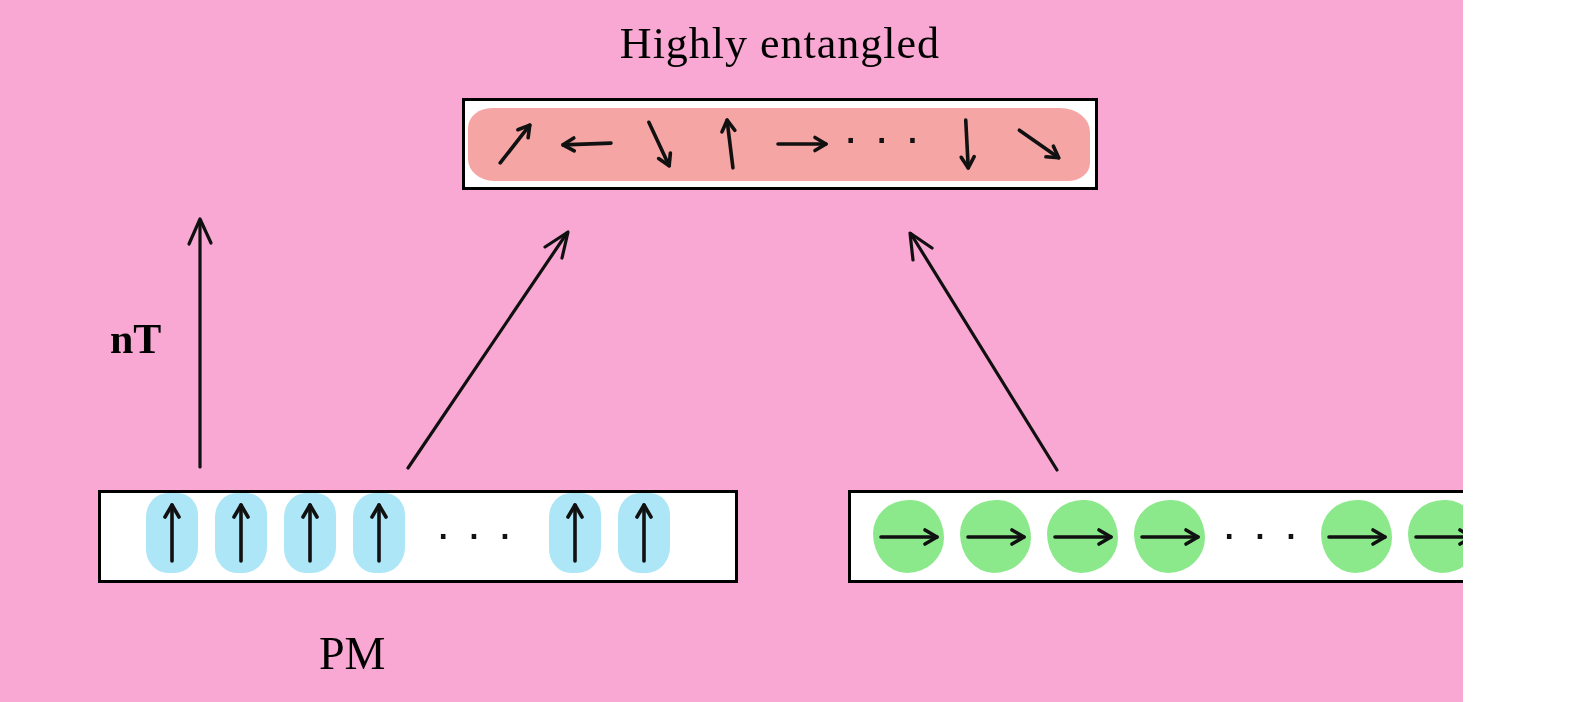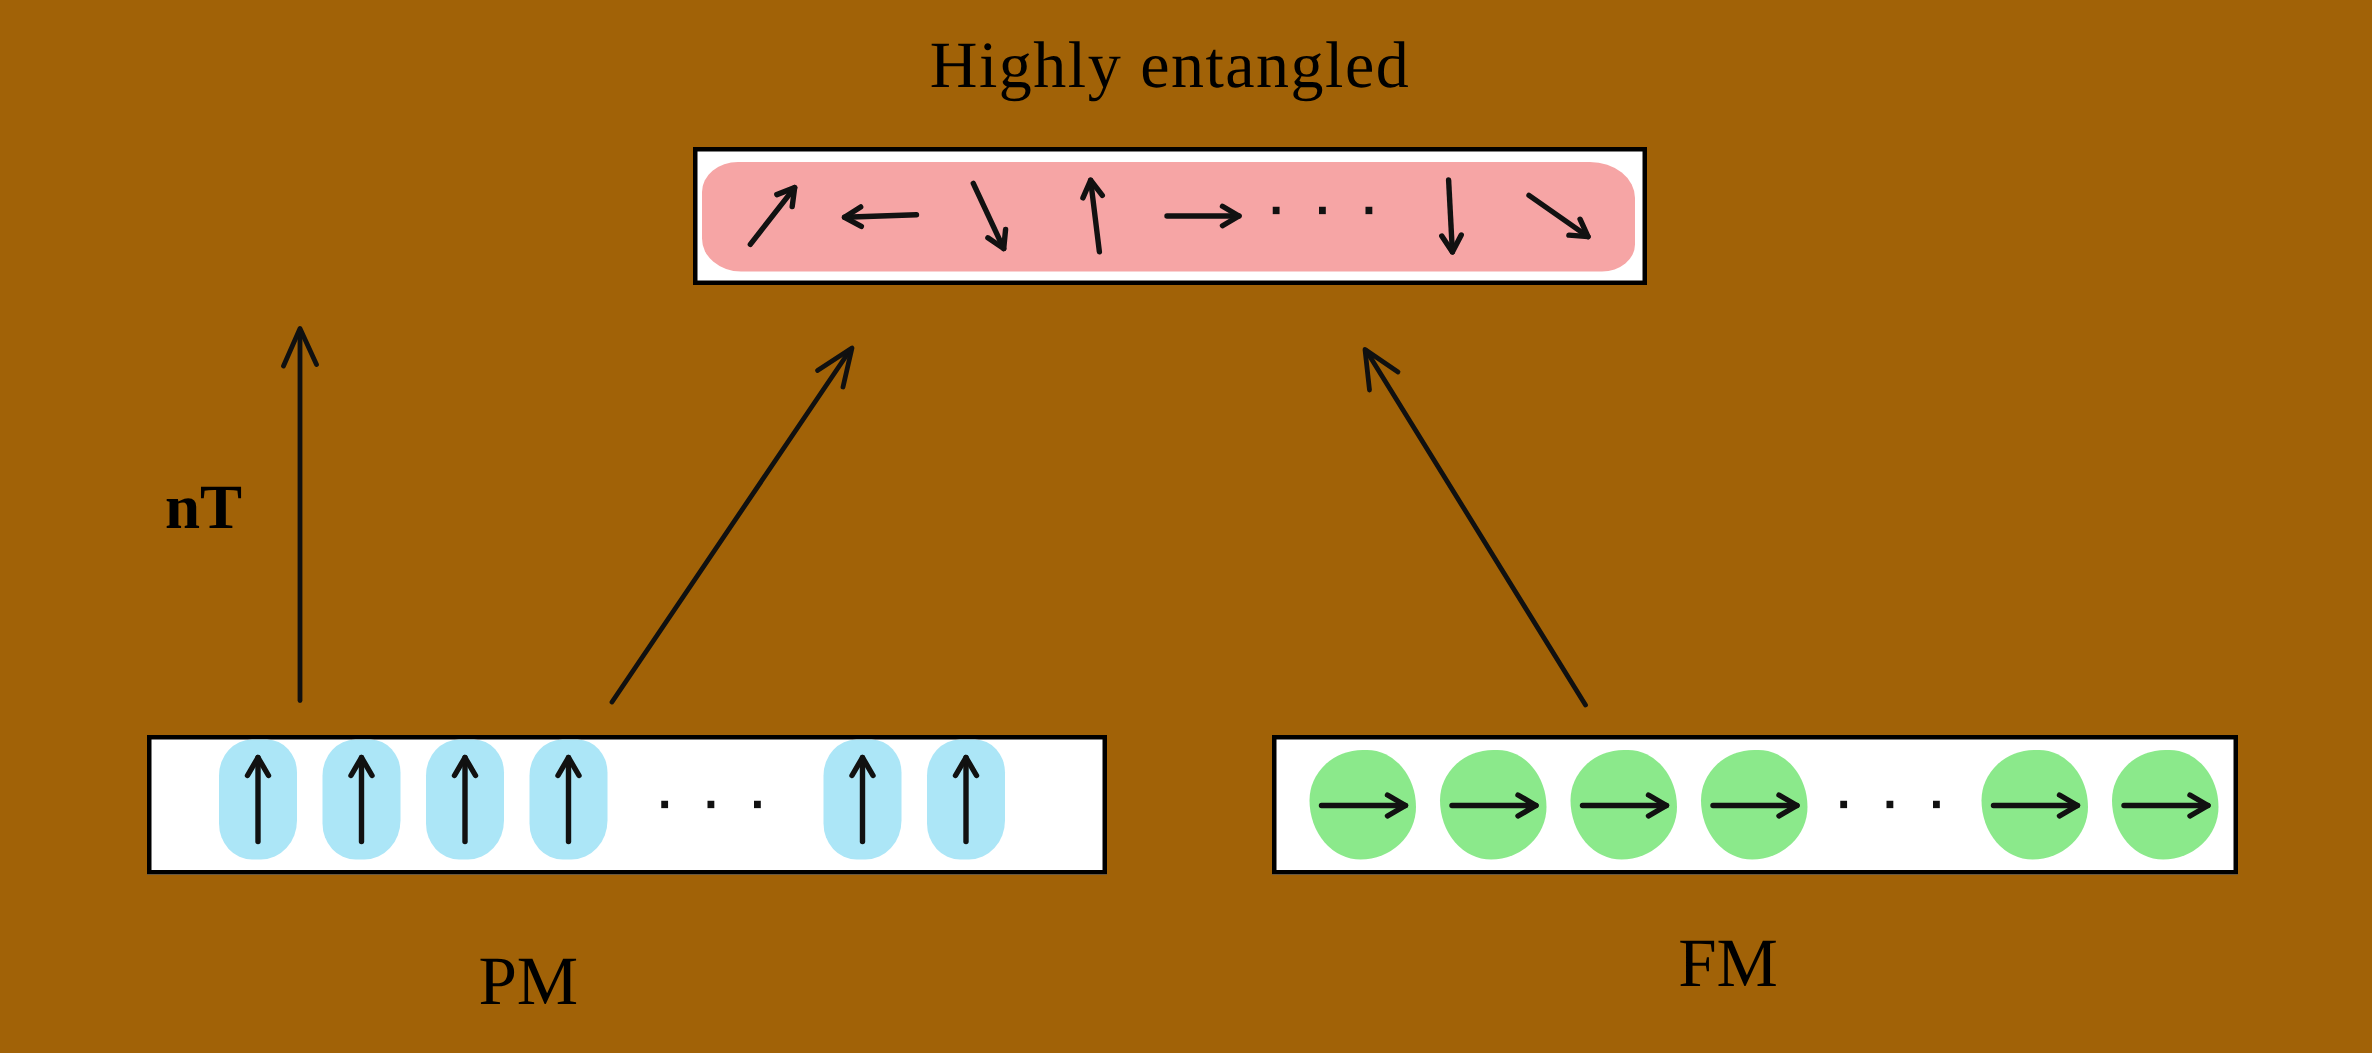--- a/index.html
+++ b/index.html
@@ -3,21 +3,21 @@
 <meta charset="utf-8">
 <style>
   :root{
     --pink:#F6A5A5;
     --blue:#ACE6F7;
     --green:#8BE98B;
     --ink:#111111;
   }
   html,body{margin:0;padding:0;background:#ffffff;}
   .canvas{
-    position:relative;width:1581px;height:702px;background:#a16207;
+    position:relative;width:1463px;height:702px;background:#f9a8d4;
     font-family:"Liberation Serif", "DejaVu Serif", serif;color:#000;overflow:hidden;
   }
   .title{
     position:absolute;left:462px;top:20px;width:636px;text-align:center;
     font-size:44px;line-height:1.1;letter-spacing:1px;
   }
   .box{position:absolute;border:3px solid #000;background:#fff;box-sizing:border-box;}
   #entangled-box{left:462px;top:98px;width:636px;height:92px;}
   .pink-highlight{
     position:absolute;left:3px;right:5px;top:7px;bottom:6px;
@@ -238,15 +238,14 @@
       </div>
       <div class="fm-site">
         <svg viewBox="-31 -22 62 44" width="62" height="44" class="spin">
           <g transform="rotate(90)">
             <line x1="0" y1="28" x2="0" y2="-28"></line>
             <polyline points="-7,-16 0,-28 7,-16"></polyline>
           </g>
         </svg>
       </div>
     </div>
-  <div class="side-label" id="fm-label">FM</div>
 
 </div>
 
 </body></html>

